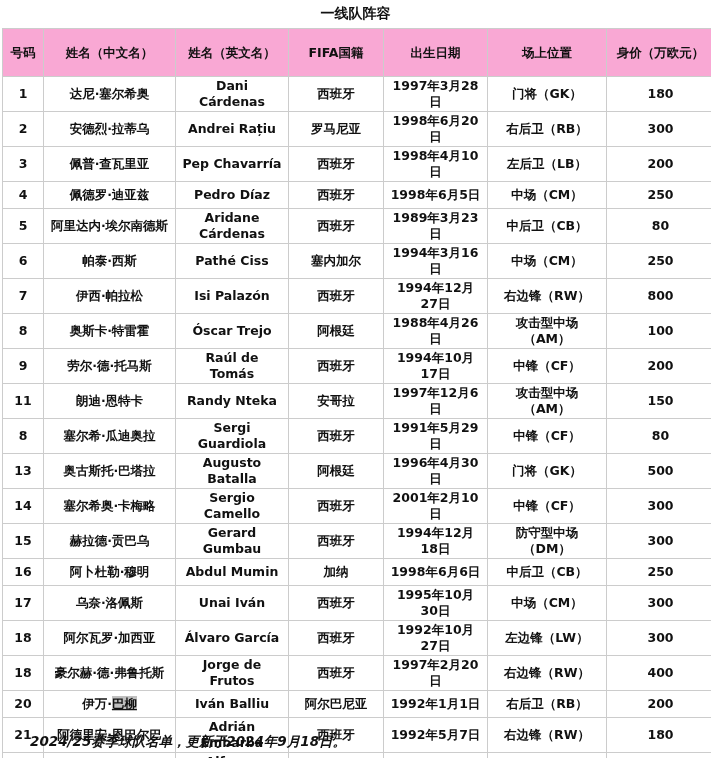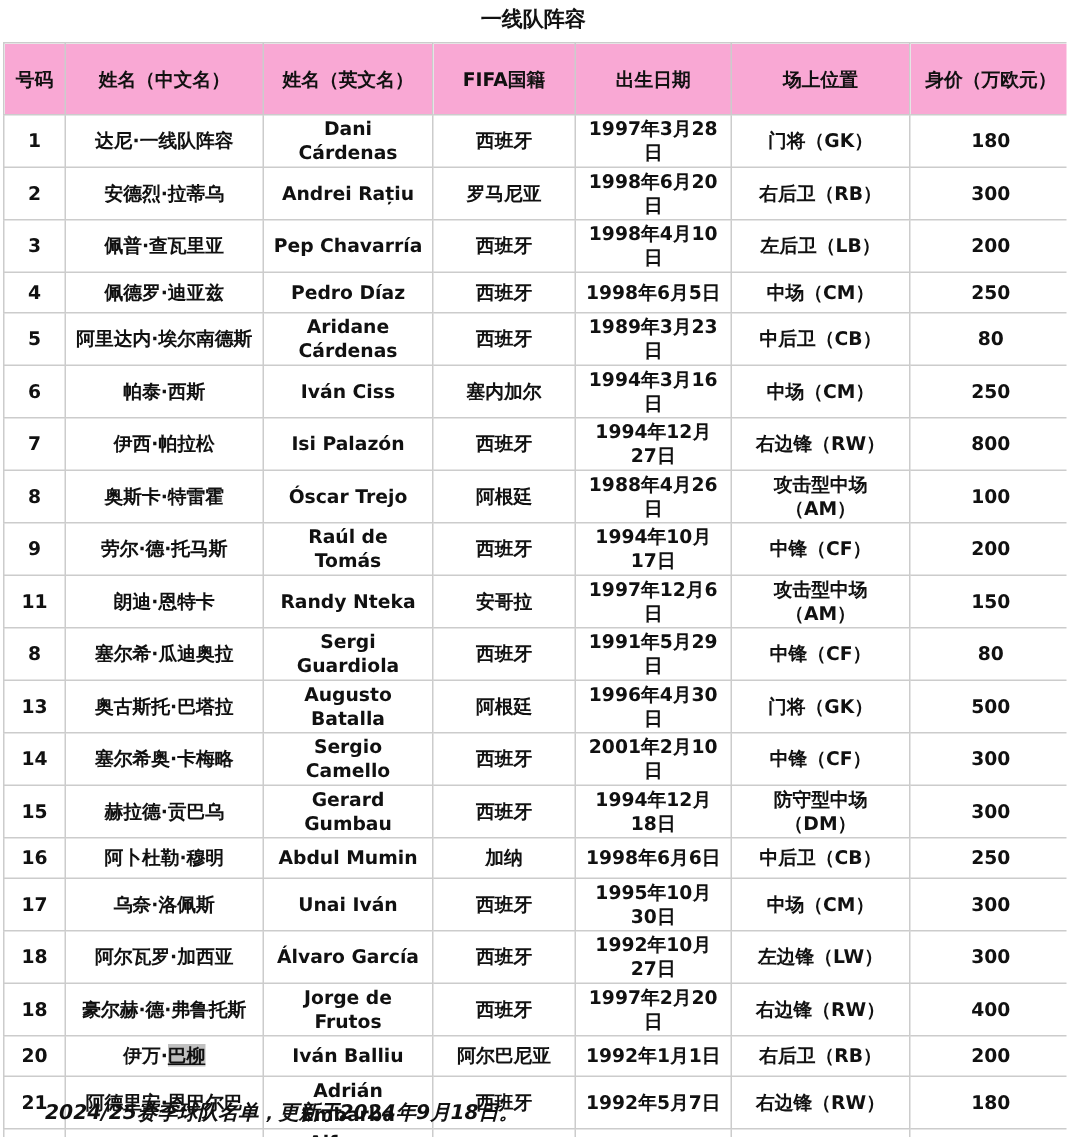--- a/index.html
+++ b/index.html
@@ -101,21 +101,21 @@
         <th>姓名（英文名）</th>
         <th>FIFA国籍</th>
         <th>出生日期</th>
         <th>场上位置</th>
         <th>身价（万欧元）</th>
       </tr>
     </thead>
     <tbody>
         <tr>
           <td>1</td>
-          <td>达尼·一线队阵容</td>
+          <td>达尼·塞尔希奥</td>
           <td>Dani Cárdenas</td>
           <td>西班牙</td>
           <td>1997年3月28日</td>
           <td>门将（GK）</td>
           <td>180</td>
         </tr>
         <tr>
           <td>2</td>
           <td>安德烈·拉蒂乌</td>
           <td>Andrei Rațiu</td>
@@ -147,21 +147,21 @@
           <td>阿里达内·埃尔南德斯</td>
           <td>Aridane Cárdenas</td>
           <td>西班牙</td>
           <td>1989年3月23日</td>
           <td>中后卫（CB）</td>
           <td>80</td>
         </tr>
         <tr>
           <td>6</td>
           <td>帕泰·西斯</td>
-          <td>Iván Ciss</td>
+          <td>Pathé Ciss</td>
           <td>塞内加尔</td>
           <td>1994年3月16日</td>
           <td>中场（CM）</td>
           <td>250</td>
         </tr>
         <tr>
           <td>7</td>
           <td>伊西·帕拉松</td>
           <td>Isi Palazón</td>
           <td>西班牙</td>

